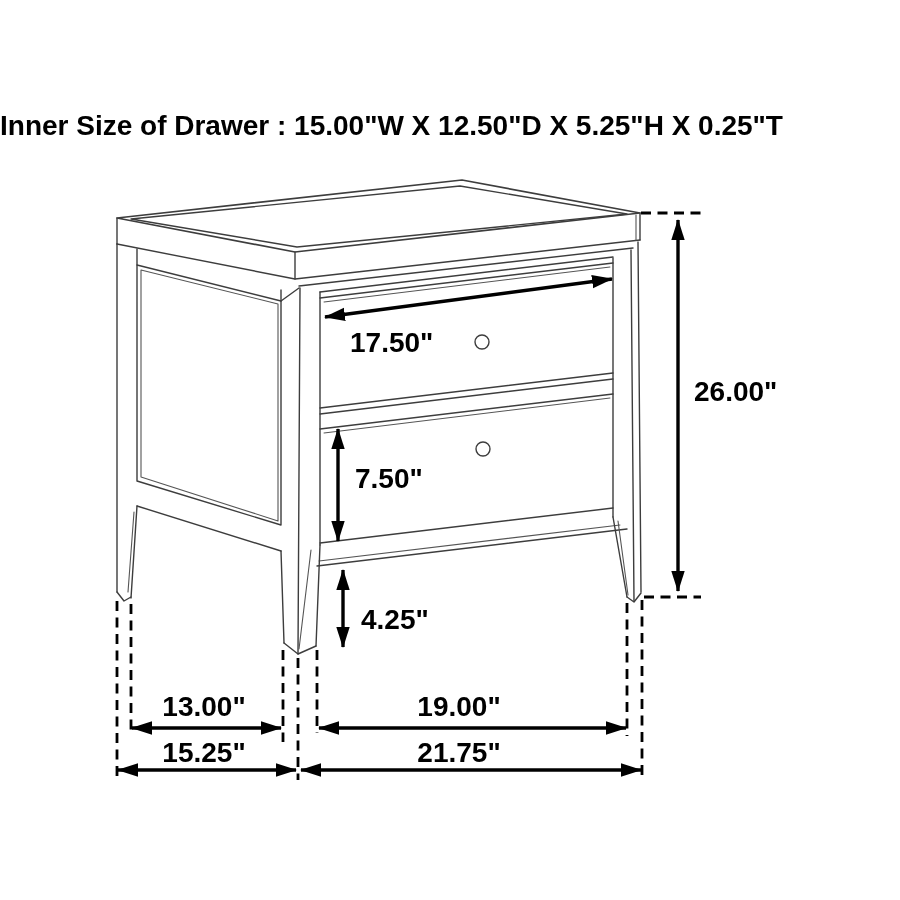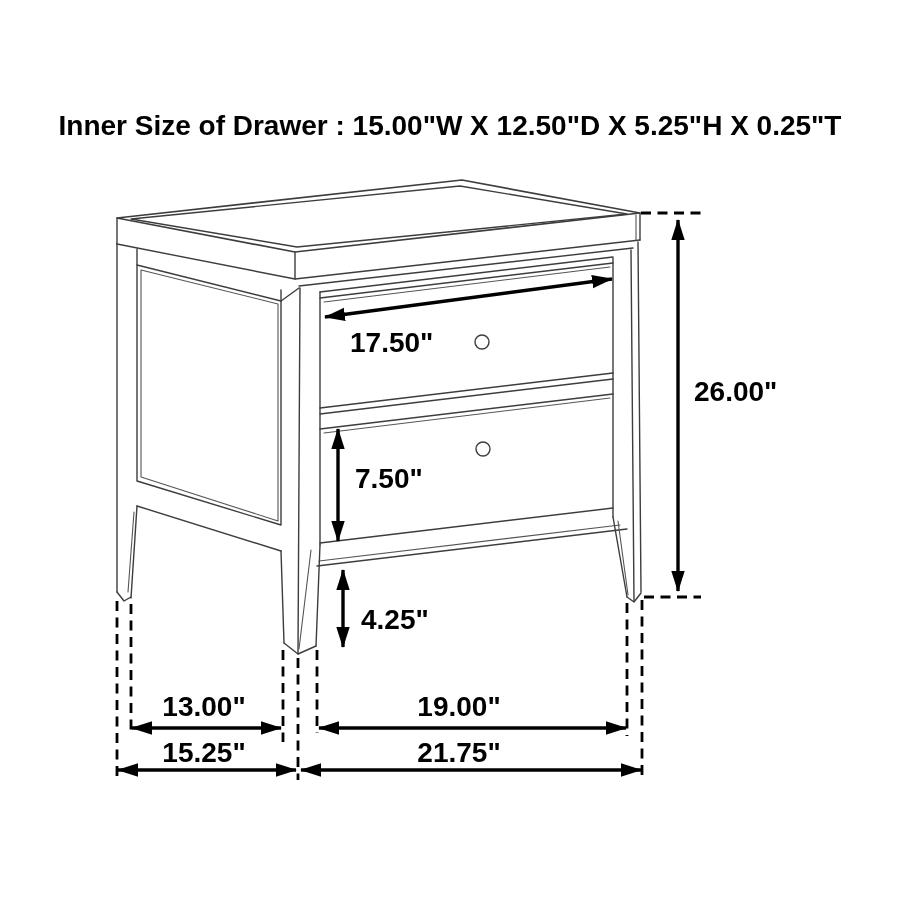--- a/index.html
+++ b/index.html
@@ -1,21 +1,21 @@
 <!DOCTYPE html>
 <html><head>
 <meta charset="utf-8">
 <style>
   html,body { margin:0; padding:0; background:#ffffff; }
   .stage {
     position:relative; width:900px; height:900px; background:#ffffff;
     font-family:"Liberation Sans", sans-serif; overflow:hidden;
   }
   .title {
-    position:absolute; top:110px; left:0; width:900px; text-align:center;
+    position:absolute; top:110px; left:0; width:900px; text-align:left;
     font-weight:bold; font-size:28px; color:#000; white-space:nowrap;
   }
   svg.drawing { position:absolute; left:0; top:0; }
   .art line, .art polyline, .art polygon, .art circle {
     stroke:#3d3d3d; stroke-width:1.4; fill:none;
     stroke-linecap:round; stroke-linejoin:round;
   }
   .art .thick { stroke-width:1.7; }
   .art .thin  { stroke-width:1.1; stroke:#555; }
   .dash line { stroke:#000; stroke-width:2.8; stroke-dasharray:10 6.5; }

